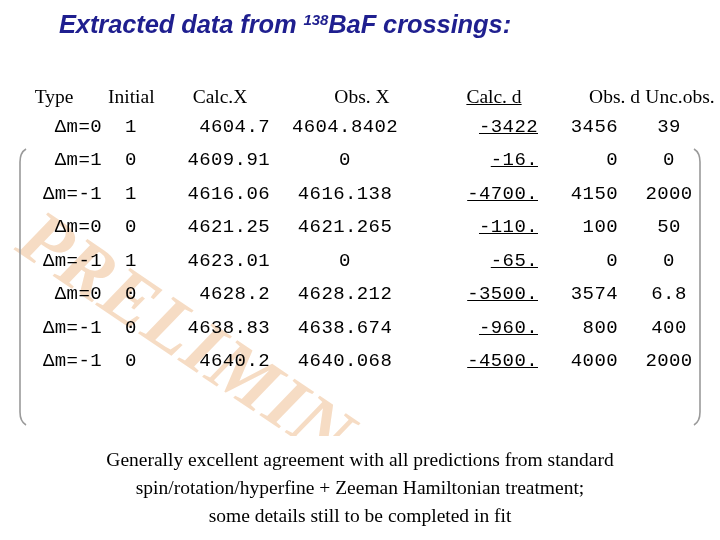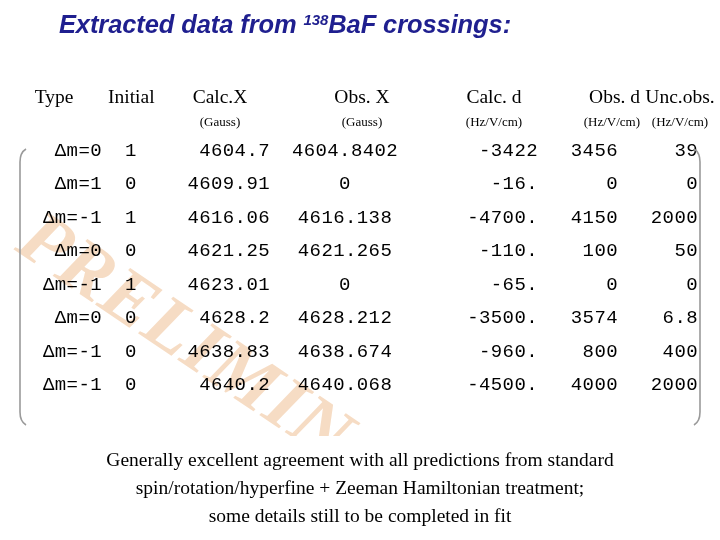--- a/index.html
+++ b/index.html
@@ -86,23 +86,23 @@
     height: 33.5px;
     white-space: nowrap;
     font-weight: bold;
     letter-spacing: 0.4px;
   }
 
   .c-type   { text-align: right;  padding-right: 6px !important; }
   .c-init   { text-align: center; }
   .c-calcx  { text-align: right;  padding-right: 16px !important; margin-top: 26px; }
   .c-obsx   { text-align: center;  padding-right: 34px !important; }
-  .c-calcd  { text-align: right;  padding-right: 12px !important; }
+  .c-calcd  { text-align: right;  padding-right: 12px !important; text-decoration: underline; }
   .c-obsd   { text-align: right;  padding-right: 22px !important; }
-  .c-uncobs { text-align: right;  padding-right: 22px !important; }
+  .c-uncobs { text-align: center;  padding-right: 22px !important; }
 
   .hdr-main .c-type,
   .hdr-unit .c-type   { text-align: center; padding-right: 0 !important; }
   .hdr-main .c-calcx,
   .hdr-unit .c-calcx  { text-align: center; padding-right: 0 !important; }
   .hdr-main .c-obsx,
   .hdr-unit .c-obsx   { text-align: center; padding-right: 0 !important; }
   .hdr-main .c-calcd,
   .hdr-unit .c-calcd  { text-align: center; padding-right: 0 !important; }
   .hdr-main .c-obsd,
@@ -210,29 +210,20 @@
     <thead>
       <tr class="hdr-main">
         <td class="c-type">Type</td>
         <td class="c-init">Initial</td>
         <td class="c-calcx">Calc.X</td>
         <td class="c-obsx">Obs. X</td>
         <td class="c-calcd">Calc. d</td>
         <td class="c-obsd">Obs. d</td>
         <td class="c-uncobs">Unc.obs.</td>
       </tr>
-      <tr class="hdr-unit">
-        <td class="c-type"></td>
-        <td class="c-init"></td>
-        <td class="c-calcx">(Gauss)</td>
-        <td class="c-obsx">(Gauss)</td>
-        <td class="c-calcd">(Hz/V/cm)</td>
-        <td class="c-obsd">(Hz/V/cm)</td>
-        <td class="c-uncobs">(Hz/V/cm)</td>
-      </tr>
     </thead>
     <tbody>
 
     <tr class="data-row">
           <td class="c-type">Δm=0</td>
           <td class="c-init">1</td>
           <td class="c-calcx">4604.7</td>
           <td class="c-obsx">4604.8402</td>
           <td class="c-calcd">-3422</td>
           <td class="c-obsd">3456</td>

